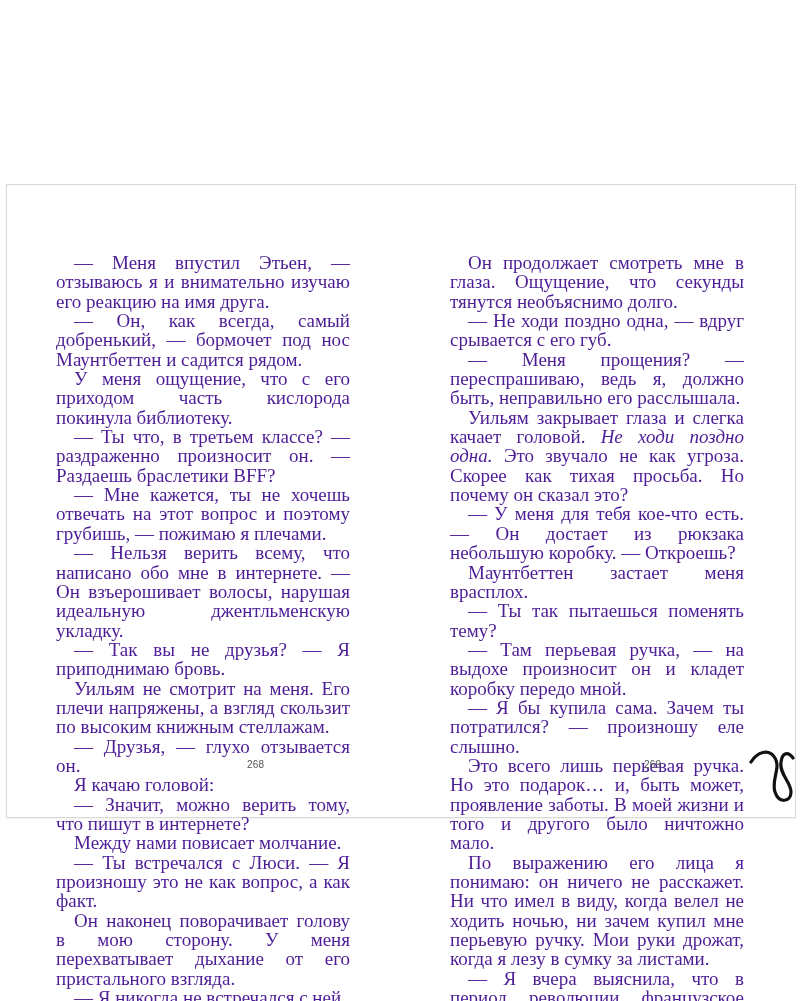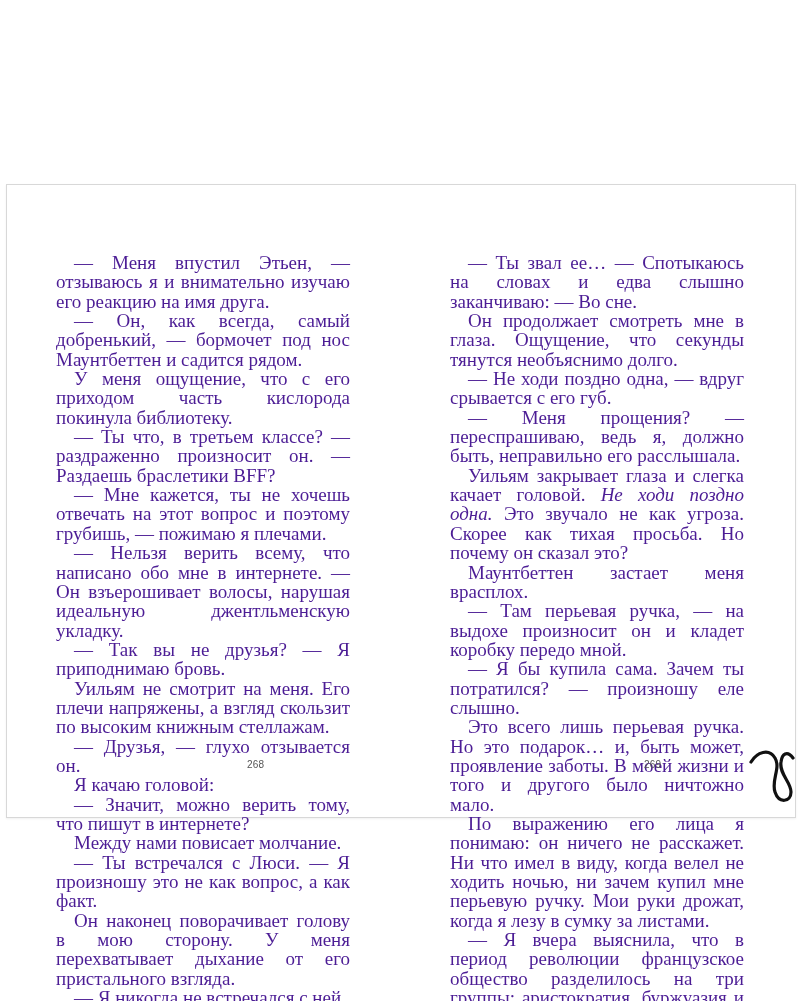--- a/index.html
+++ b/index.html
@@ -50,26 +50,27 @@
     <p>— Значит, можно верить тому, что пишут в интернете?</p>
     <p>Между нами повисает молчание.</p>
     <p>— Ты встречался с Люси. — Я произношу это не как вопрос, а как факт.</p>
     <p>Он наконец поворачивает голову в мою сторону. У меня перехватывает дыхание от его пристального взгляда.</p>
     <p>— Я никогда не встречался с ней.</p>
     <p>Сглатываю ком в горле. Отчего-то хочется спрятаться, но я набираюсь смелости и лепечу:</p>
   </div>
   <div class="page-num left">268</div>
 
   <div class="page-text right">
-    <p>— Ты звал ее… — Спотыкаюсь на словах и едва слышно заканчиваю: — Во сне.</p>
     <p>Он продолжает смотреть мне в глаза. Ощущение, что секунды тянутся необъяснимо долго.</p>
     <p>— Не ходи поздно одна, — вдруг срывается с его губ.</p>
     <p>— Меня прощения? — переспрашиваю, ведь я, должно быть, неправильно его расслышала.</p>
     <p><span>Уильям закрывает глаза и слегка качает головой.</span> <i>Не ходи поздно одна.</i><span> Это звучало не как угроза. Скорее как тихая просьба. Но почему он сказал это?</span></p>
+    <p>— У меня для тебя кое-что есть. — Он достает из рюкзака небольшую коробку. — Откроешь?</p>
     <p>Маунтбеттен застает меня врасплох.</p>
+    <p>— Ты так пытаешься поменять тему?</p>
     <p>— Там перьевая ручка, — на выдохе произносит он и кладет коробку передо мной.</p>
     <p>— Я бы купила сама. Зачем ты потратился? — произношу еле слышно.</p>
     <p>Это всего лишь перьевая ручка. Но это подарок… и, быть может, проявление заботы. В моей жизни и того и другого было ничтожно мало.</p>
     <p>По выражению его лица я понимаю: он ничего не расскажет. Ни что имел в виду, когда велел не ходить ночью, ни зачем купил мне перьевую ручку. Мои руки дрожат, когда я лезу в сумку за листами.</p>
     <p>— Я вчера выяснила, что в период революции французское общество разделилось на три группы: аристократия, буржуазия и простой народ… Примечательно, что третье сословие наиболее многочисленное и наименее привилегированное.</p>
   </div>
   <div class="page-num right">269</div>
 
   <svg class="ornament" viewBox="0 0 48 66">
     <path d="M2 18 C 8 8, 20 4, 26 14 C 32 24, 22 36, 26 48 C 30 60, 42 58, 42 48 C 42 38, 30 30, 32 18 C 33 10, 38 6, 44 14" fill="none" stroke="#111" stroke-width="3.2" stroke-linecap="round"></path>

